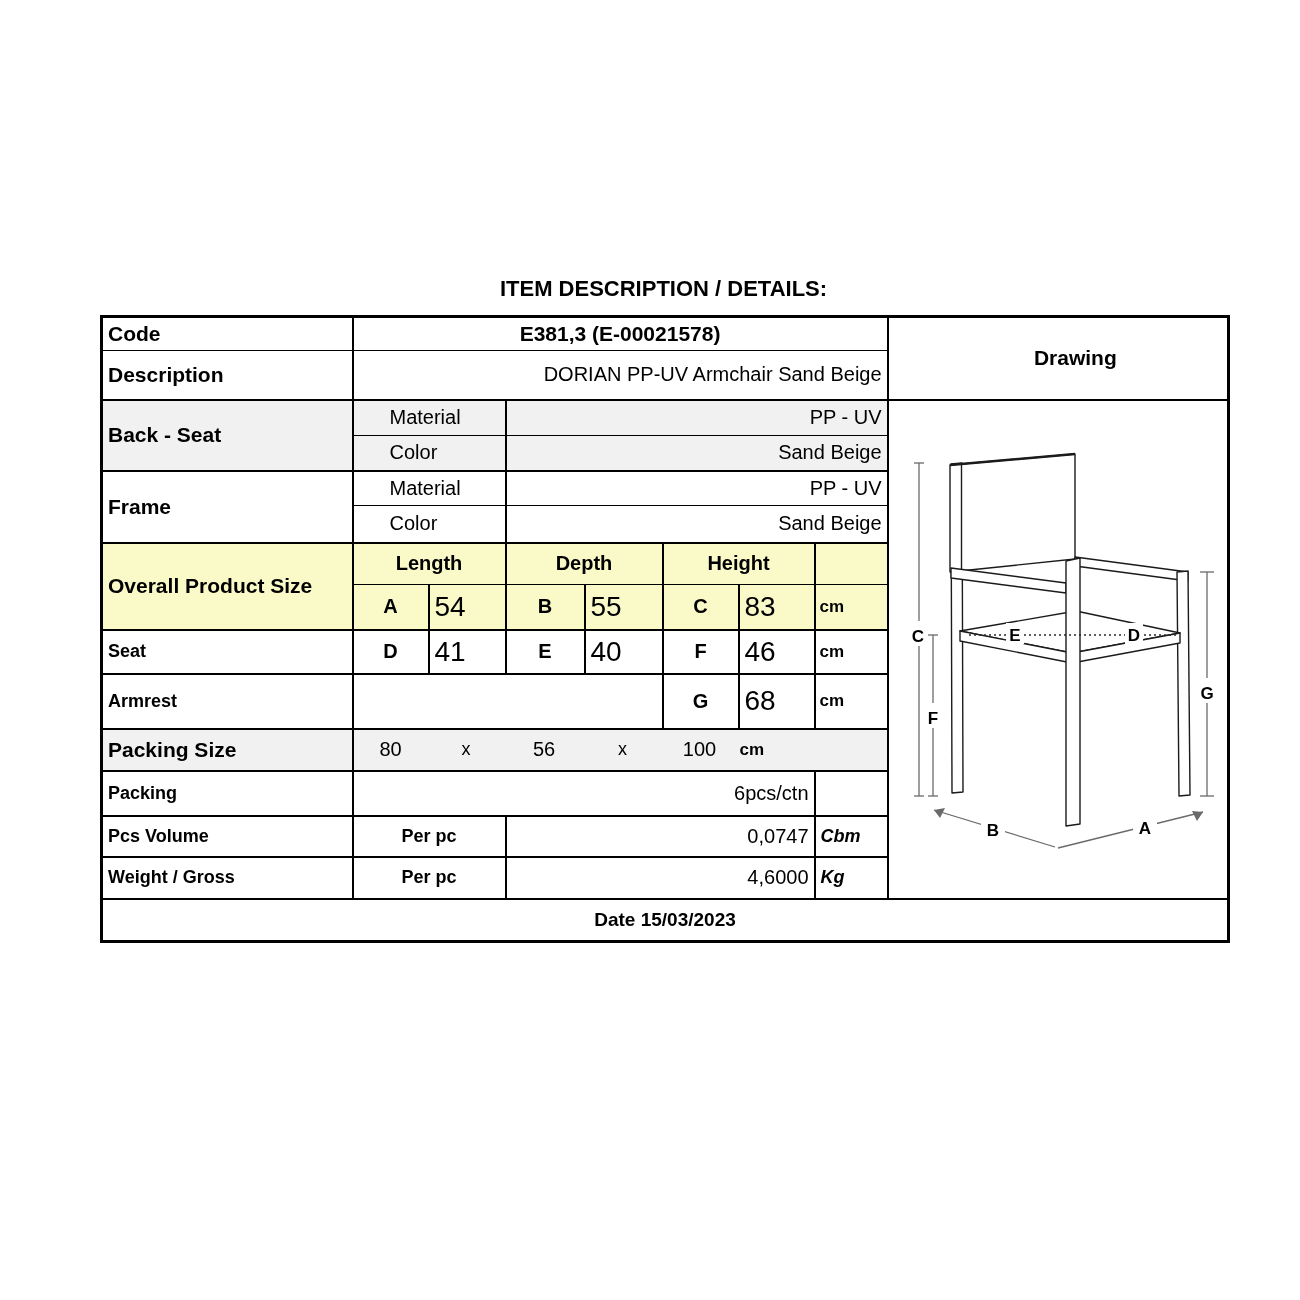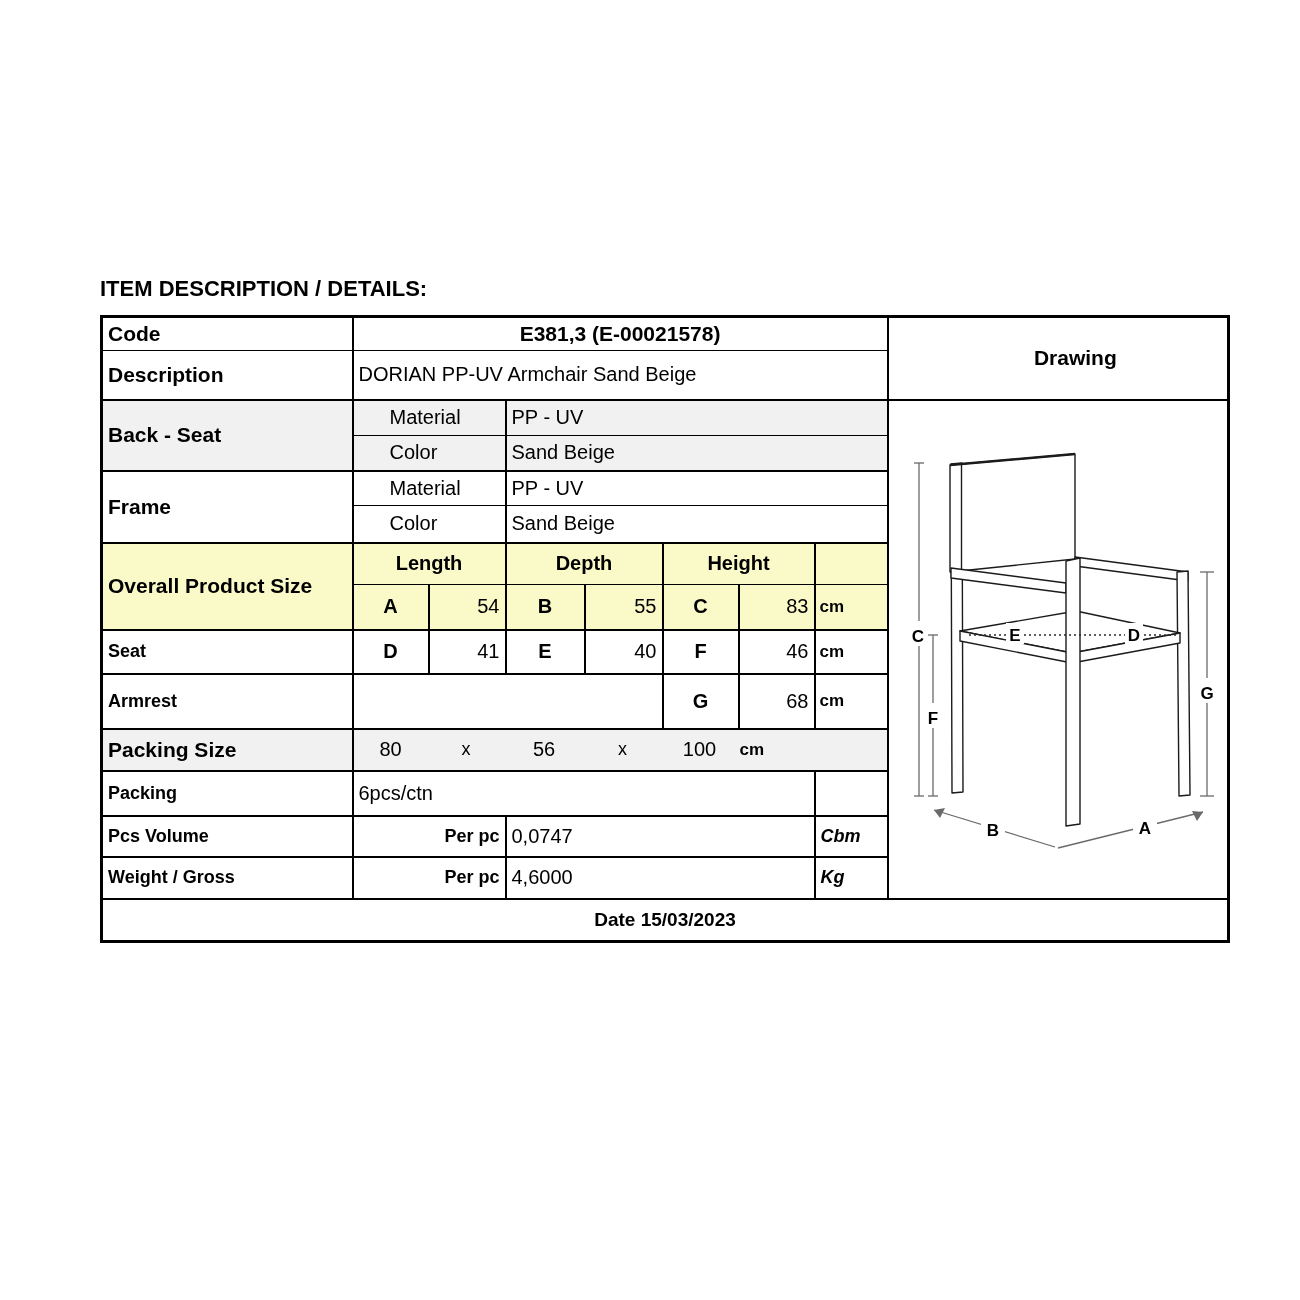--- a/index.html
+++ b/index.html
@@ -1,32 +1,32 @@
 <!DOCTYPE html>
 <html><head>
 <meta charset="utf-8">
 <style>
   * { margin:0; padding:0; box-sizing:border-box; }
   html,body { width:1300px; height:1300px; background:#ffffff;
               font-family:"Liberation Sans", sans-serif; color:#000; }
   .sheet { position:absolute; left:100px; top:276px; width:1127px; }
-  .doc-title { text-align:left; font-weight:bold; font-size:22px; height:24px; margin-bottom:15px; }
+  .doc-title { text-align:center; font-weight:bold; font-size:22px; height:24px; margin-bottom:15px; }
   table.spec { border-collapse:collapse; table-layout:fixed; width:1127px; border:3px solid #000; }
   td { border:2px solid #000; padding:0 5px; vertical-align:middle; overflow:hidden; }
   .bb1 { border-bottom-width:1px; } .bt1 { border-top-width:1px; }
   .lbl-lg { font-weight:bold; font-size:21px; text-align:left; }
   .lbl-sm { font-weight:bold; font-size:18px; text-align:left; }
   .sub-lbl { font-size:20px; text-align:left;padding-left:36px; }
-  .val { font-size:20px; text-align:left; }
+  .val { font-size:20px; text-align:right; }
   .val-b { font-size:20px; font-weight:bold; text-align:center; }
   .letter { font-size:20px; font-weight:bold; text-align:center; }
-  .num { font-size:20px; text-align:right; }
+  .num { font-size:28px; text-align:left; }
   .unit { font-size:17px; font-weight:bold; text-align:left; padding-left:4px; }
   .unit-lg { font-size:18px; font-weight:bold; text-align:left;font-style:italic; }
-  .per { font-size:18px; font-weight:bold; text-align:right; }
+  .per { font-size:18px; font-weight:bold; text-align:center; }
   .date-cell { font-size:19px; font-weight:bold; text-align:center; }
   .bg-y { background:#FAFAC8; } .bg-g { background:#F1F1F1; }
   .drawing-hdr { font-weight:bold; font-size:21px; text-align:center;padding-left:40px; }
   .drawing-cell { padding:0; vertical-align:top; }
   .pack-grid { display:grid; grid-template-columns:74px 77px 79px 78px 76px 1fr; align-items:center; height:100%; }
   .pack-grid > span { text-align:center; font-size:20px; }
   .pack-grid > .sep { font-size:18px; }
   .pack-grid > .u { text-align:left; font-size:17px; font-weight:bold; padding-left:2px; }
   svg text { font-family:"Liberation Sans", sans-serif; font-weight:bold; font-size:17px; fill:#000; }
   .chair { fill:#ffffff; stroke:#1b1b1b; stroke-width:1.4; stroke-linejoin:round; }

